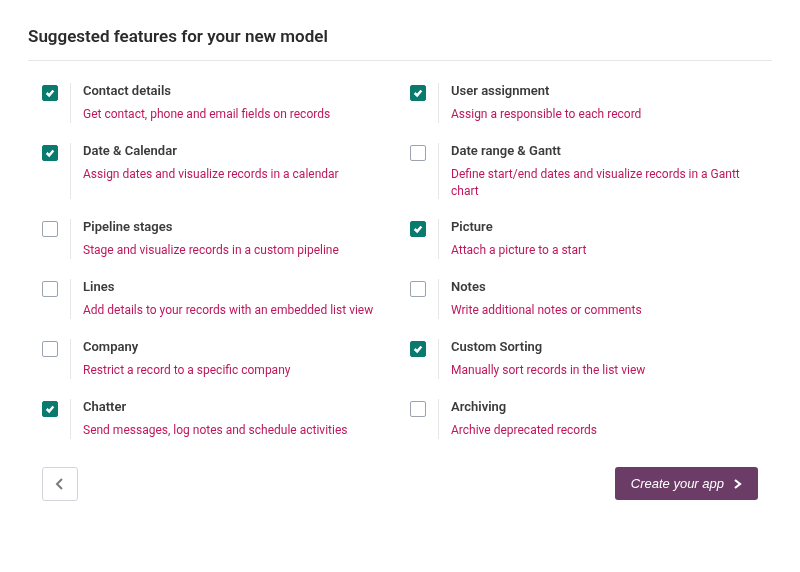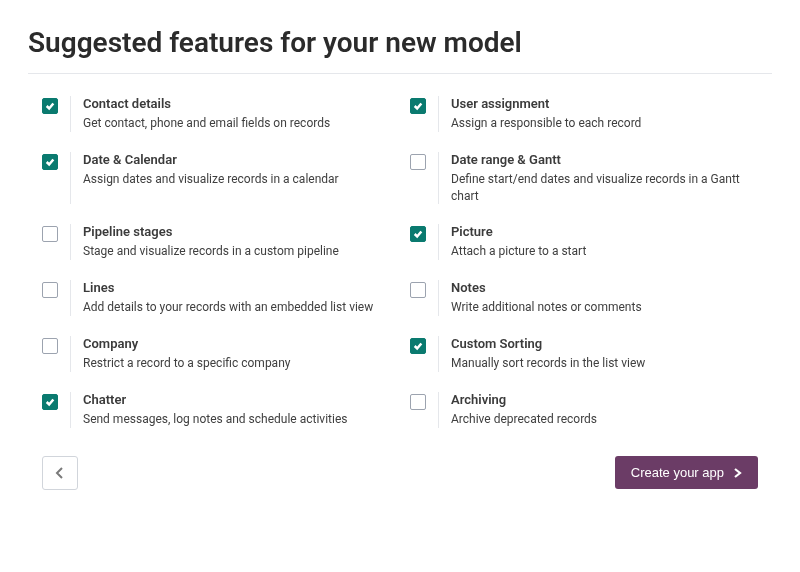--- a/index.html
+++ b/index.html
@@ -5,21 +5,21 @@
     * { box-sizing: border-box; margin: 0; padding: 0; }
     body {
       font-family: -apple-system, BlinkMacSystemFont, "Segoe UI", Roboto, "Helvetica Neue", Arial, sans-serif;
       background: #fff;
       color: #374151;
       width: 800px;
       height: 572px;
       padding: 26px 28px 0;
     }
     .title {
-      font-size: 28px;
+      font-size: 17px;
       font-weight: 600;
       color: #2b2b2b;
       margin-bottom: 14px;
     }
     .divider {
       border: none;
       border-top: 1px solid #e5e7eb;
       margin-bottom: 22px;
     }
     .grid {
@@ -74,22 +74,23 @@
       min-width: 0;
     }
     .label {
       font-size: 13px;
       font-weight: 600;
       color: #3b3b3b;
       margin-bottom: 4px;
     }
     .desc {
       font-size: 12px;
-      color: #404040;
+      color: #be185d;
       line-height: 1.4;
+      margin-top: 8px;
     }
     .footer {
       display: flex;
       align-items: center;
       justify-content: space-between;
       margin-top: 28px;
       padding: 0 14px 16px;
     }
     .back-btn {
       width: 36px;
@@ -114,20 +115,21 @@
       color: #fff;
       border: none;
       border-radius: 3px;
       padding: 9px 16px;
       font-size: 13px;
       font-weight: 500;
       display: flex;
       align-items: center;
       gap: 10px;
       cursor: pointer;
+      font-style: italic;
     }
     .create-btn svg {
       width: 8px;
       height: 10px;
       stroke: #fff;
       stroke-width: 2.2;
       fill: none;
     }
   </style>
 </head>

